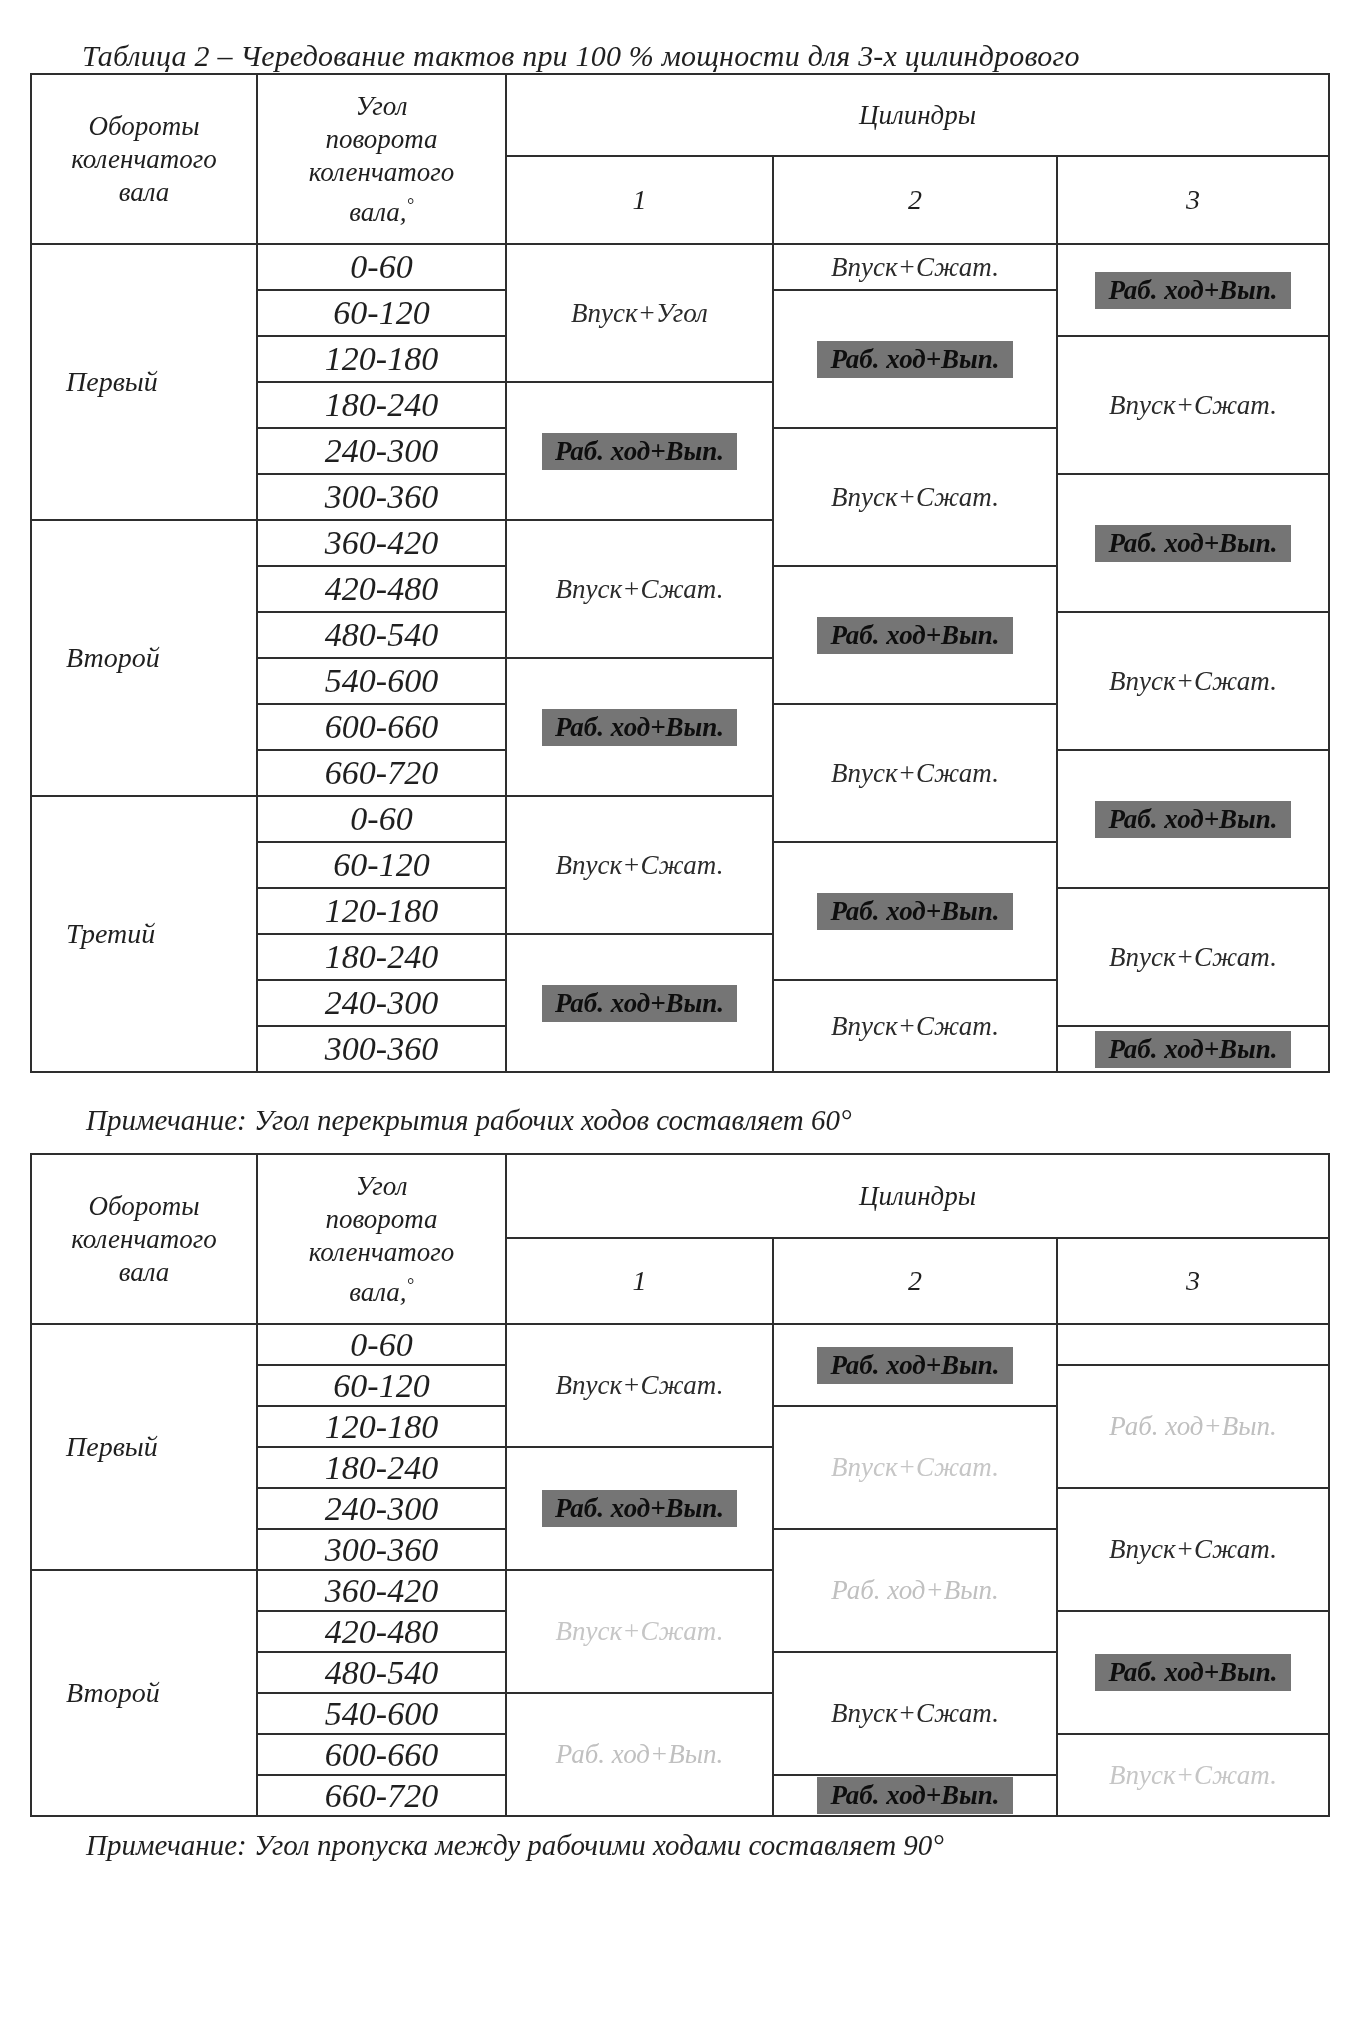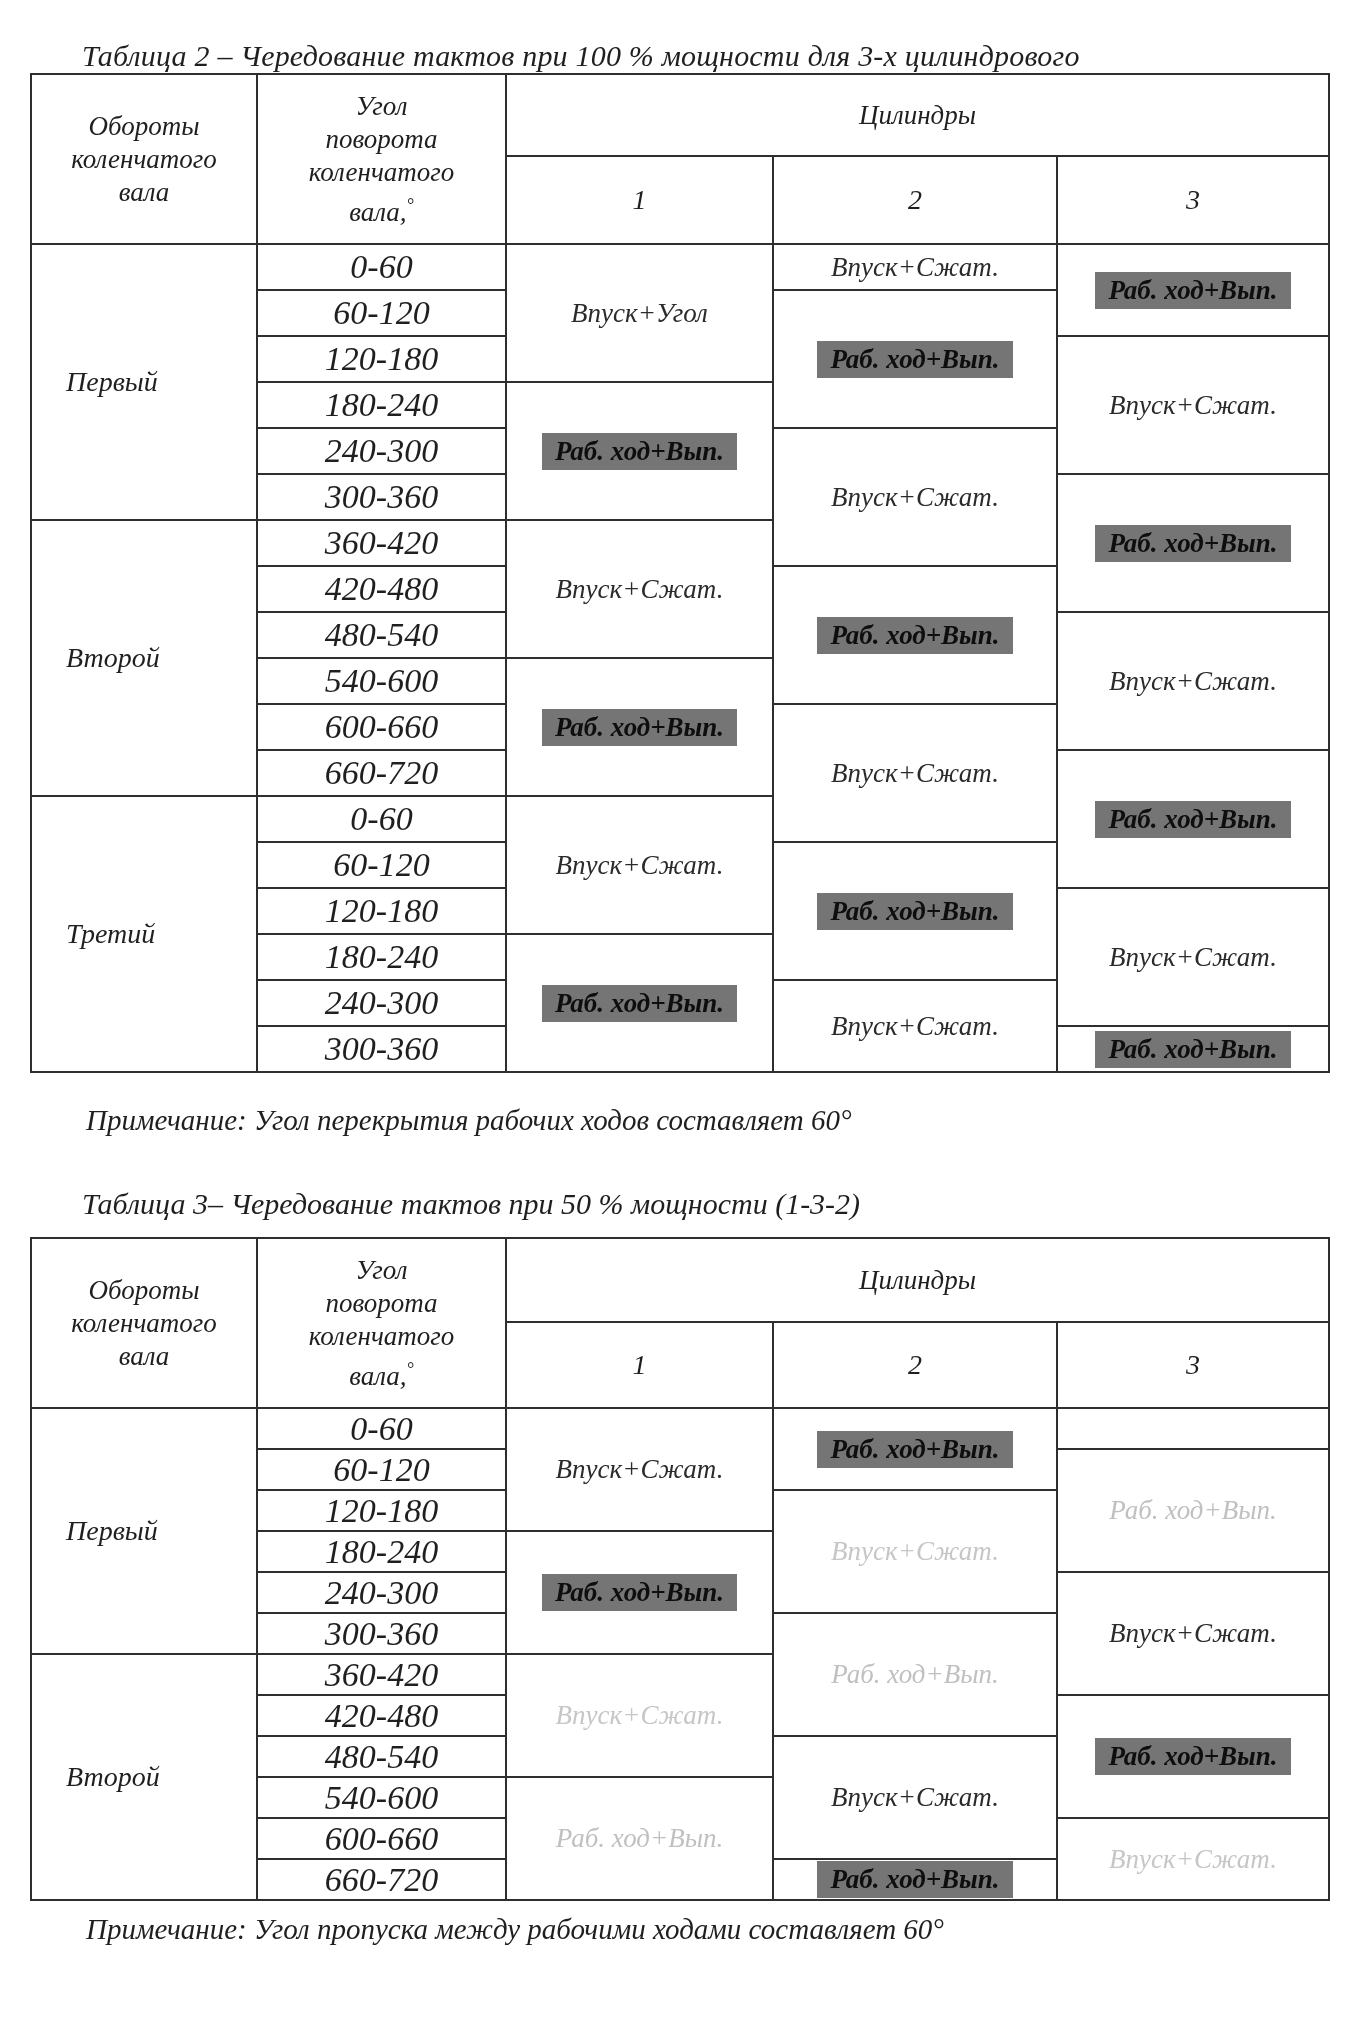--- a/index.html
+++ b/index.html
@@ -142,21 +142,20 @@
       </tr>
       <tr>
         <td class="ang">300-360</td>
         <td><span class="chip">Раб. ход+Вып.</span></td>
       </tr>
     </tbody>
   </table>
 
   <div class="note note-2">Примечание: Угол перекрытия рабочих ходов составляет 60°</div>
 
-  <div class="title-3">Таблица 3– Чередование тактов при 50 % мощности (1-3-2)</div>
 
   <table class="t3">
     <colgroup>
       <col style="width:226px">
         <col style="width:249px">
         <col style="width:267px">
         <col style="width:284px">
         <col style="width:272px">
     </colgroup>
     <thead>
@@ -224,15 +223,15 @@
         <td class="ang">600-660</td>
         <td rowspan="2"><span class="stroke faded">Впуск+Сжат.</span></td>
       </tr>
       <tr>
         <td class="ang">660-720</td>
         <td><span class="chip">Раб. ход+Вып.</span></td>
       </tr>
     </tbody>
   </table>
 
-  <div class="note note-3">Примечание: Угол пропуска между  рабочими ходами составляет 60°</div>
+  <div class="note note-3">Примечание: Угол пропуска между  рабочими ходами составляет 90°</div>
 
 </div>
 
 </body></html>

